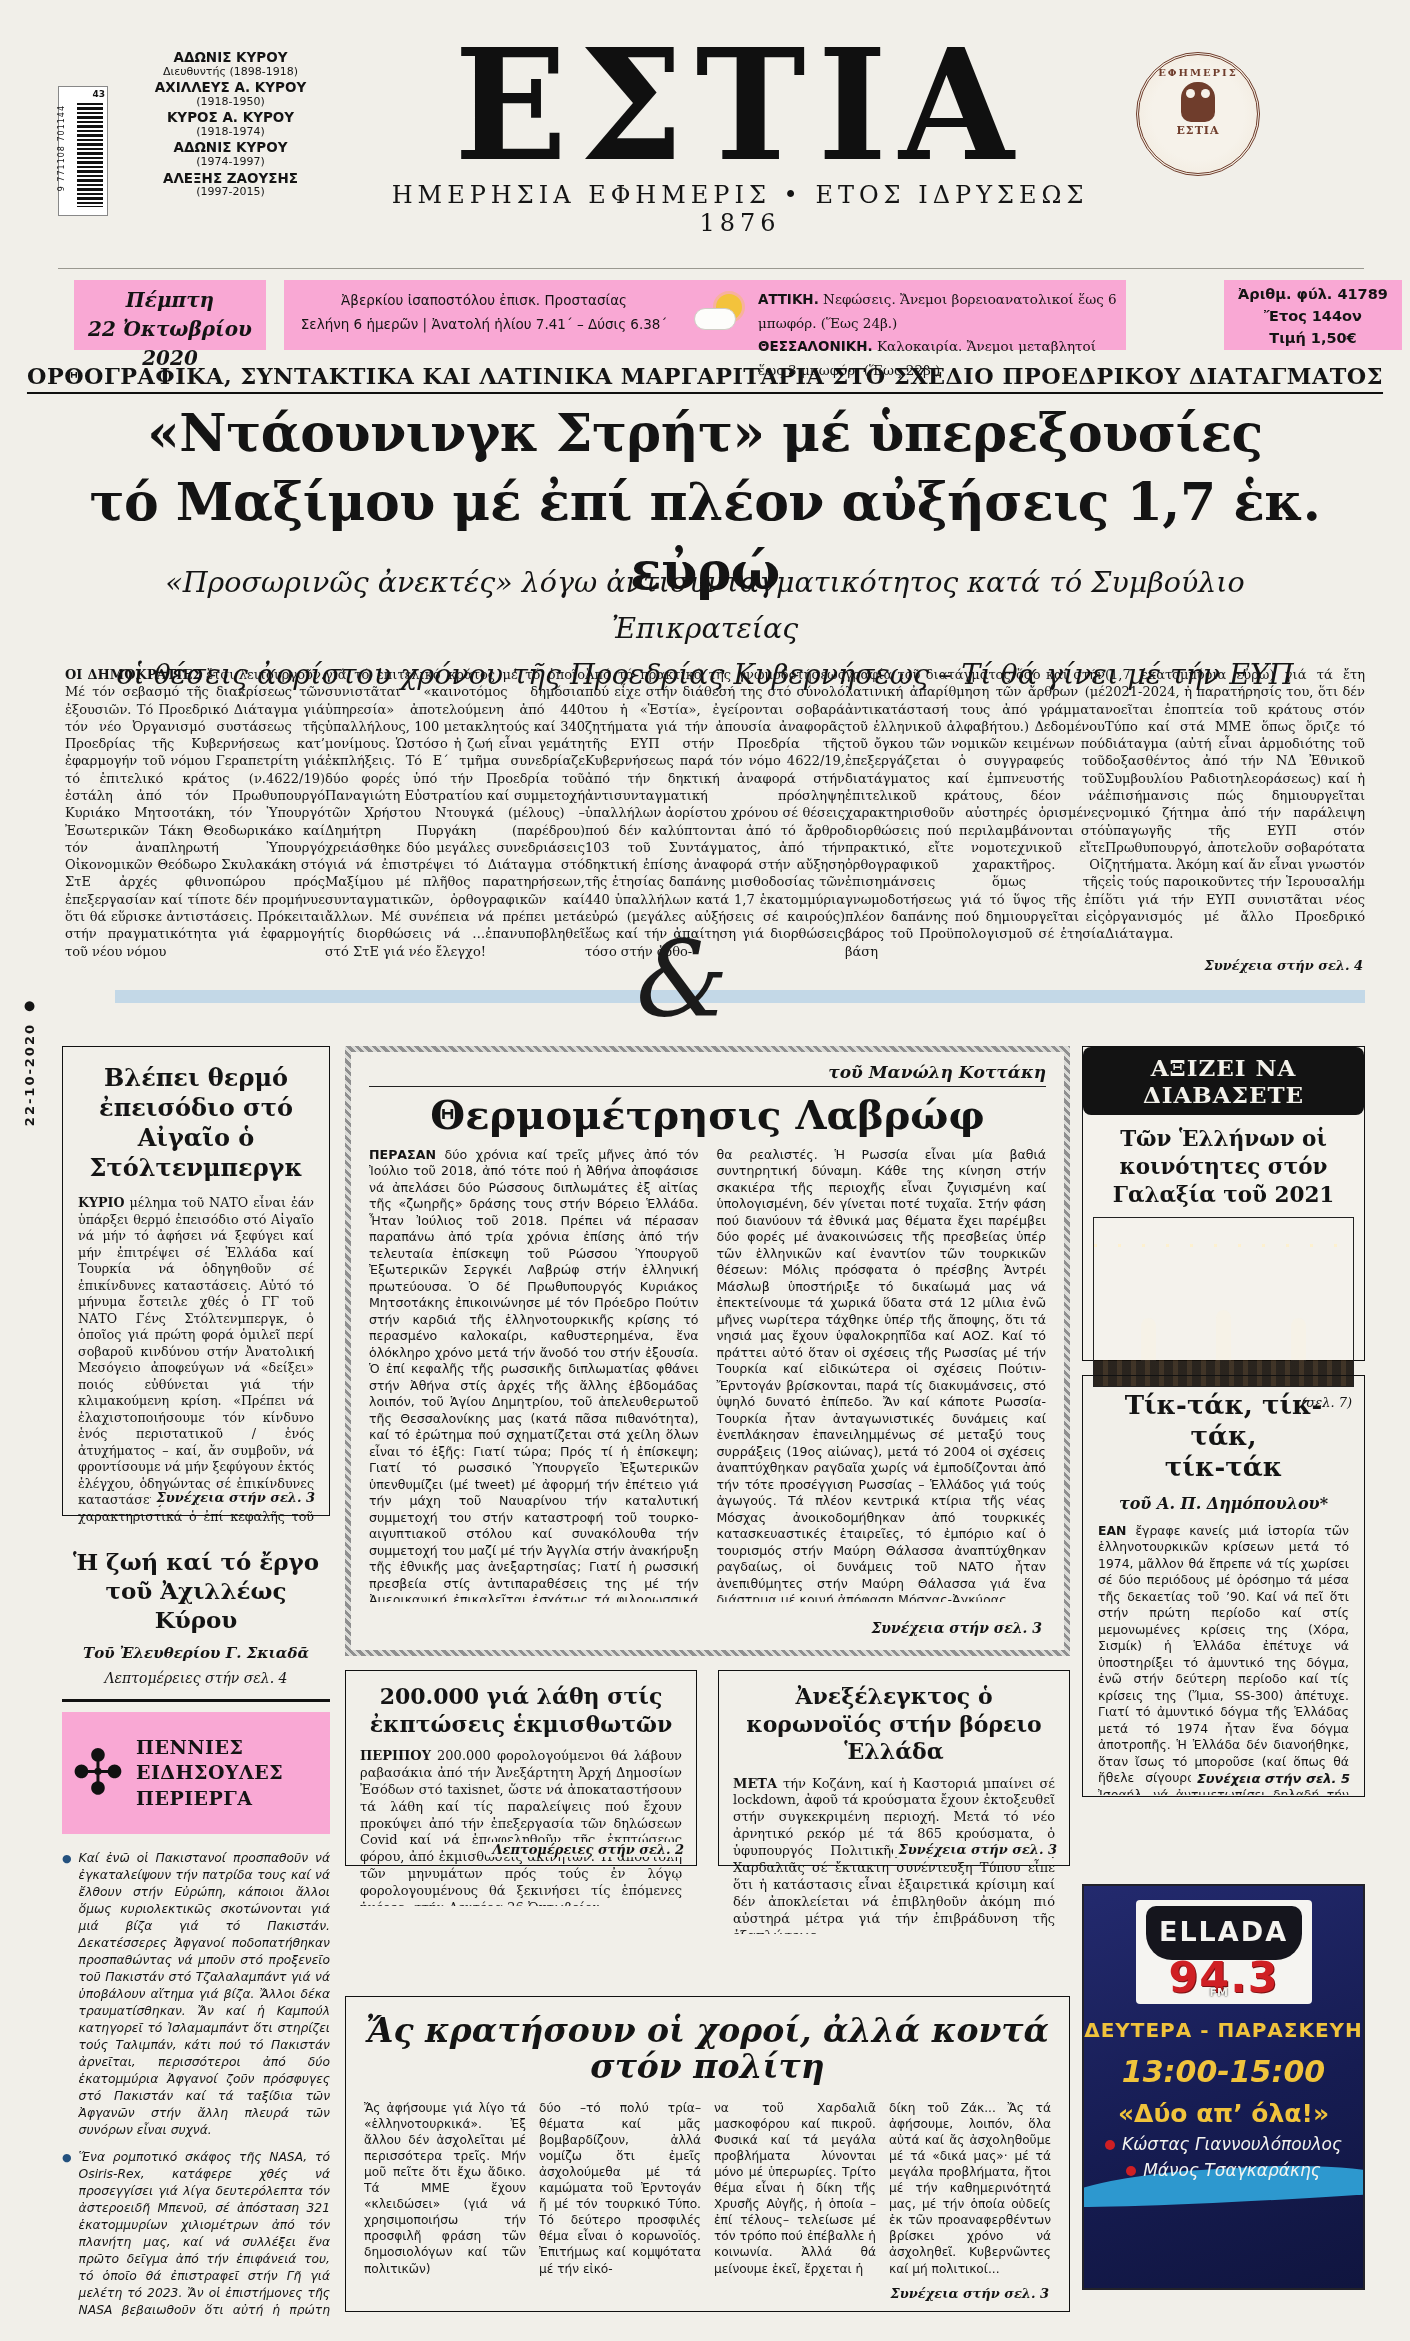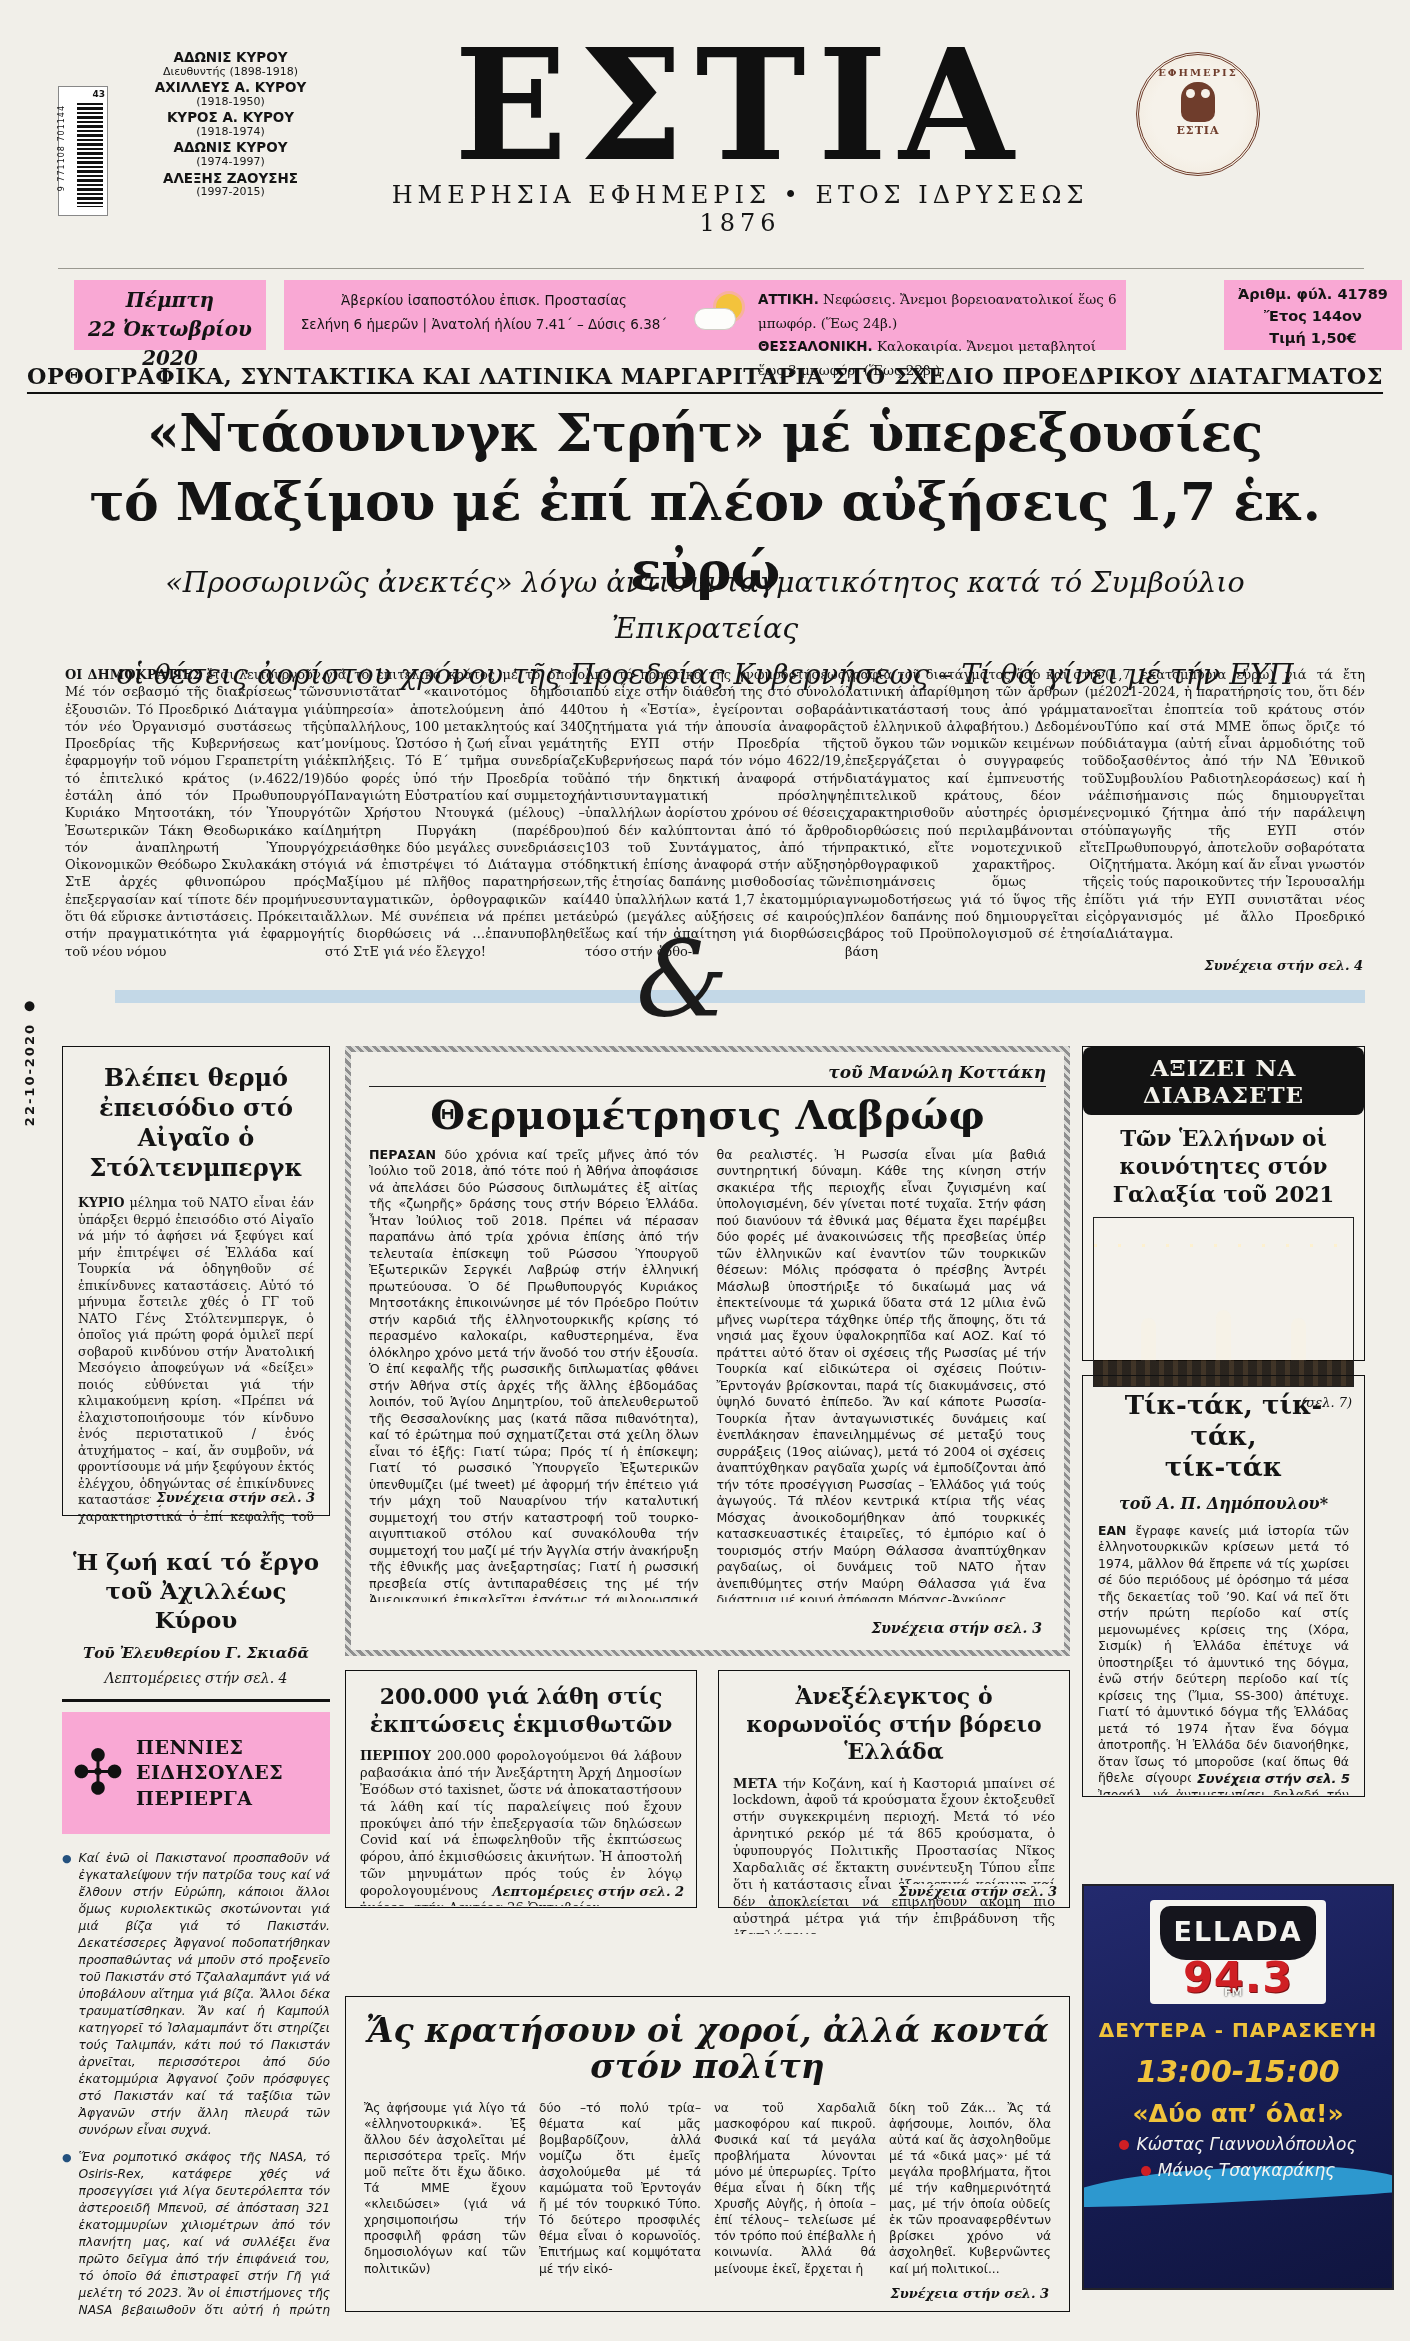--- a/index.html
+++ b/index.html
@@ -88,21 +88,21 @@
     border:6px solid #b9b9b9;
     border-image:repeating-linear-gradient(45deg,#8f8f8f 0 3px,#dcdcd8 3px 6px) 6;
     padding:10px 18px 12px;background:#f1efe9;}
   #kottakis .by{text-align:right;font-style:italic;font-weight:bold;font-size:17px;
     border-bottom:1px solid #222;padding-bottom:4px;margin:0 0 6px;}
   #kottakis h2{margin:2px 0 10px;text-align:center;font-size:40px;line-height:1.1;}
   #kottakis .cols{display:flex;gap:18px;height:455px;overflow:hidden;}
   #kottakis .kcol{flex:1;font-family:"DejaVu Sans","Liberation Sans",sans-serif;
     font-size:12.6px;line-height:1.31;text-align:justify;}
   #kottakis .cont{position:absolute;right:22px;bottom:14px;background:#f1efe9;padding-left:8px;font-size:14px;}
-  .subbox{top:1670px;height:238px;border:1.5px solid #111;box-sizing:border-box;padding:12px 14px;background:#f1efe9;}
+  .subbox{top:1670px;height:196px;border:1.5px solid #111;box-sizing:border-box;padding:12px 14px;background:#f1efe9;}
   #suba{left:345px;width:352px;} #subb{left:718px;width:352px;}
   .subbox h3{margin:0 0 10px;font-size:22px;line-height:1.25;text-align:center;}
   .subbox .body{font-size:13px;line-height:1.3;text-align:justify;height:158px;overflow:hidden;}
   .subbox .cont{position:absolute;right:12px;bottom:8px;background:#f1efe9;padding-left:6px;}
   #imera-band{left:345px;top:1950px;width:725px;height:38px;background:#c3d8e7;}
   #imera-band .t{position:absolute;left:14px;top:5px;font-size:22px;font-weight:bold;letter-spacing:1px;}
   #imera-band .chip{position:absolute;right:0;top:2px;background:#f7f5f0;box-shadow:2px 3px 0 #b9b7b0;
     padding:4px 12px;font-style:italic;font-weight:bold;font-size:17px;}
   #kapranos{left:345px;top:1996px;width:725px;height:316px;border:1.5px solid #111;
     box-sizing:border-box;padding:14px 18px;}
@@ -134,21 +134,21 @@
   #axizei .cap{text-align:right;font-style:italic;font-size:13px;margin:8px 12px 0;}
   #tiktak{left:1082px;top:1375px;width:283px;height:422px;border:1.5px solid #111;
     box-sizing:border-box;padding:14px 15px;}
   #tiktak h3{margin:0 0 10px;text-align:center;font-size:26px;line-height:1.2;}
   #tiktak .by{text-align:center;font-style:italic;font-weight:bold;font-size:16px;margin-bottom:10px;}
   #tiktak .body{font-family:"DejaVu Sans","Liberation Sans",sans-serif;font-size:12.4px;
     line-height:1.33;text-align:justify;height:272px;overflow:hidden;}
   #tiktak .cont{position:absolute;right:14px;bottom:10px;background:#f1efe9;padding-left:6px;font-family:"DejaVu Sans","Liberation Sans",sans-serif;}
 
   
-  #ad{left:1082px;top:1884px;width:312px;height:406px;box-sizing:border-box;border:2px solid #22222a;
+  #ad{left:1082px;top:1884px;width:283px;height:406px;box-sizing:border-box;border:2px solid #22222a;
     background:linear-gradient(160deg,#232a6e 0%,#161c52 55%,#10153f 100%);
     text-align:center;color:#fff;overflow:hidden;}
   #adlogo{position:relative;margin:14px auto 10px;width:176px;height:104px;background:#f5f4f1;border-radius:4px;}
   #adlogo .blk{position:absolute;left:10px;top:6px;width:156px;height:54px;background:#15151d;
     border-radius:10px 10px 26px 26px;}
   #adlogo .el{position:absolute;left:0;top:16px;width:100%;color:#f4f3ef;
     font-family:"DejaVu Sans","Liberation Sans",sans-serif;font-weight:bold;font-size:27px;letter-spacing:2px;}
   #adlogo .freq{position:absolute;left:0;top:52px;width:100%;color:#cf1f24;
     font-family:"DejaVu Sans","Liberation Sans",sans-serif;font-weight:bold;font-size:43px;letter-spacing:1px;
     text-shadow:1px 1px 0 #7a1013;}

